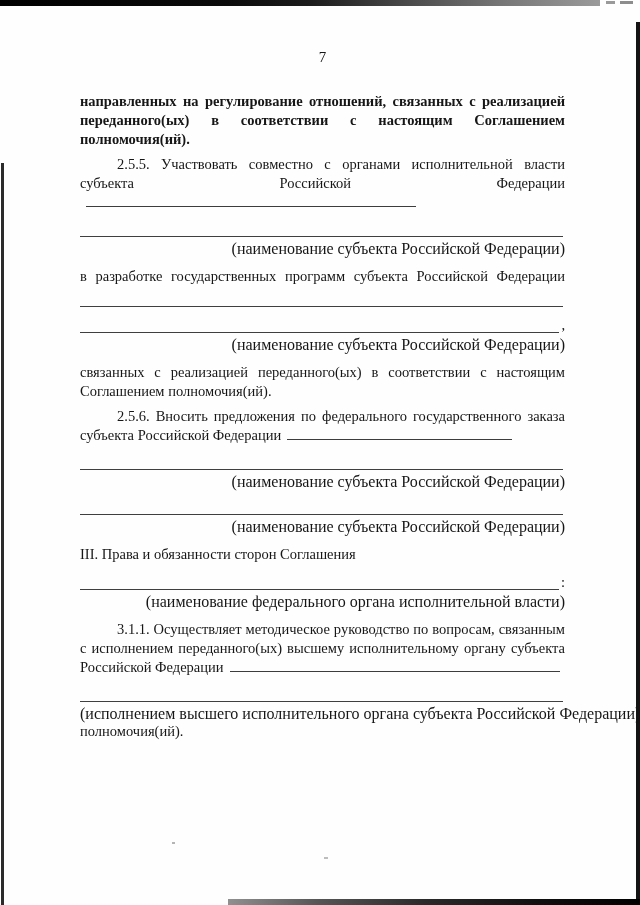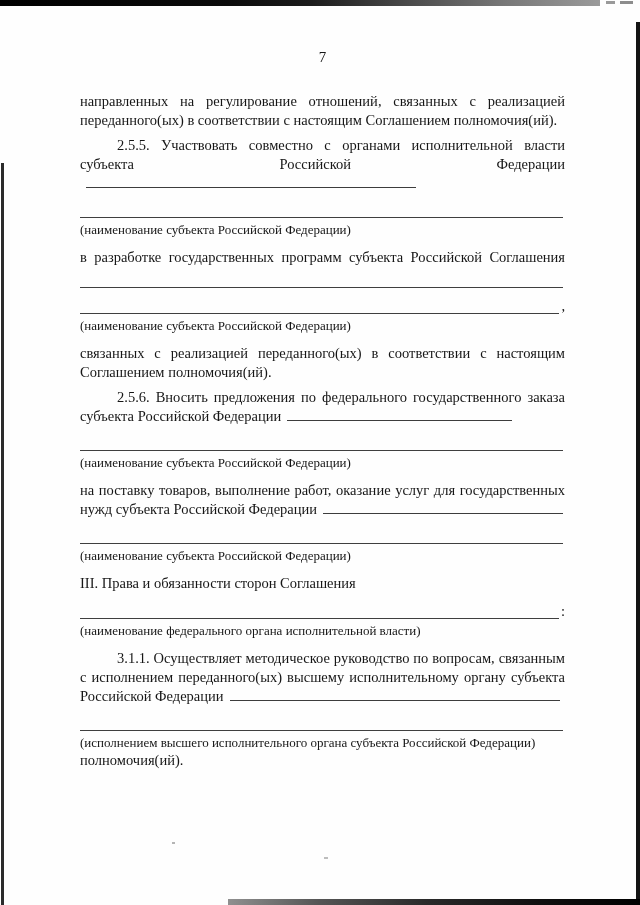--- a/index.html
+++ b/index.html
@@ -44,25 +44,25 @@
     height: 0.95em;
     margin-left: 6px;
     border-bottom: 1.5px solid #3d3d3d;
     vertical-align: baseline;
   }
 
   .fill-line { display: flex; align-items: flex-end; height: 15px; }
   .fill-line .line { flex: 1; height: 100%; border-bottom: 1.5px solid #3f3f3f; }
   .fill-line .tail { flex: 0 0 auto; font-size: 14.5px; line-height: 15px; padding-left: 2px; }
 
-  .caption { text-align: left; font-size: 13px; line-height: 17px; white-space: nowrap; }
+  .caption { text-align: right; font-size: 16px; line-height: 17px; white-space: nowrap; }
   .heading { text-align: left; }
 
   
-  .mt24 { margin-top: 24px; } .mt11 { margin-top: 11px; } .mt10 { margin-top: 10px; }
+  .mt24 { margin-top: 24px; font-weight: bold; } .mt11 { margin-top: 11px; } .mt10 { margin-top: 10px; }
   .mt8  { margin-top: 0; }  .mt6  { margin-top: 6px; }  .mt3  { margin-top: 3px; }
 </style>
 </head>
 <body>
 
 <div class="page">
 
   <div class="artifact top-bar"></div>
   <div class="artifact top-dash-1"></div>
   <div class="artifact top-dash-2"></div>
@@ -80,21 +80,21 @@
 
     <p class="p ind mt6"><span>2.5.5. Участвовать совместно с органами исполнительной власти субъекта Российской Федерации</span><span class="ifill" style="width:330px"></span></p>
 
     <div class="fill-line mt10">
         <span class="line"></span>
         <span class="tail"></span>
       </div>
 
     <div class="caption mt3">(наименование субъекта Российской Федерации)</div>
 
-    <p class="p stretch mt10"><span>в разработке государственных программ субъекта Российской Соглашения</span></p>
+    <p class="p stretch mt10"><span>в разработке государственных программ субъекта Российской Федерации</span></p>
 
     <div class="fill-line mt6">
         <span class="line"></span>
         <span class="tail"></span>
       </div>
 
     <div class="fill-line mt11">
         <span class="line"></span>
         <span class="tail">,</span>
       </div>
@@ -105,21 +105,20 @@
 
     <p class="p ind mt6"><span>2.5.6. Вносить предложения по федерального государственного заказа субъекта Российской Федерации</span><span class="ifill" style="width:225px"></span></p>
 
     <div class="fill-line mt10">
         <span class="line"></span>
         <span class="tail"></span>
       </div>
 
     <div class="caption mt3">(наименование субъекта Российской Федерации)</div>
 
-    <p class="p mt10"><span>на поставку товаров, выполнение работ, оказание услуг для государственных нужд субъекта Российской Федерации</span><span class="ifill" style="width:240px"></span></p>
 
     <div class="fill-line mt10">
         <span class="line"></span>
         <span class="tail"></span>
       </div>
 
     <div class="caption mt3">(наименование субъекта Российской Федерации)</div>
 
 
     <div class="heading mt10">III. Права и обязанности сторон Соглашения</div>

